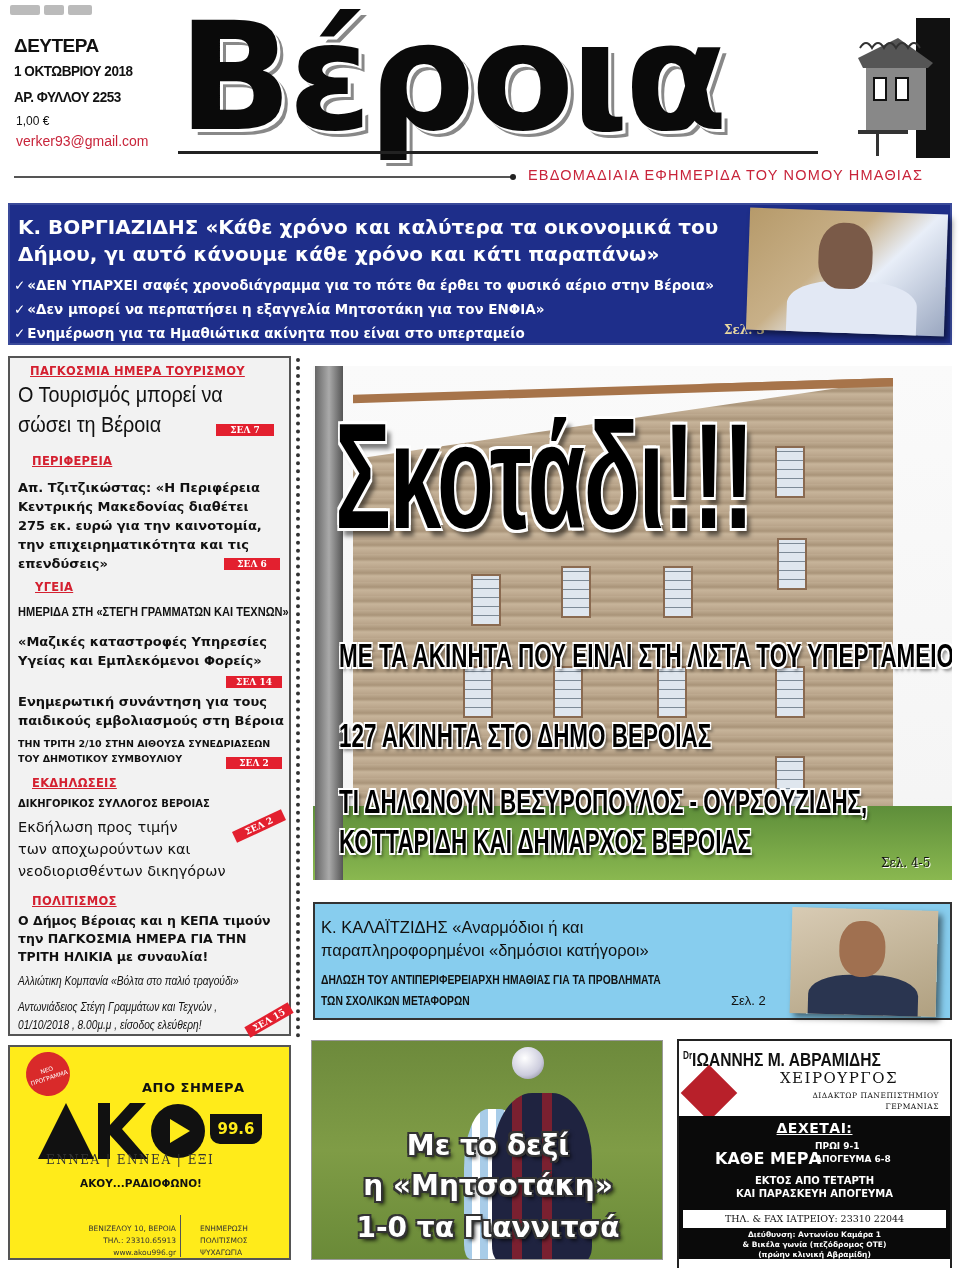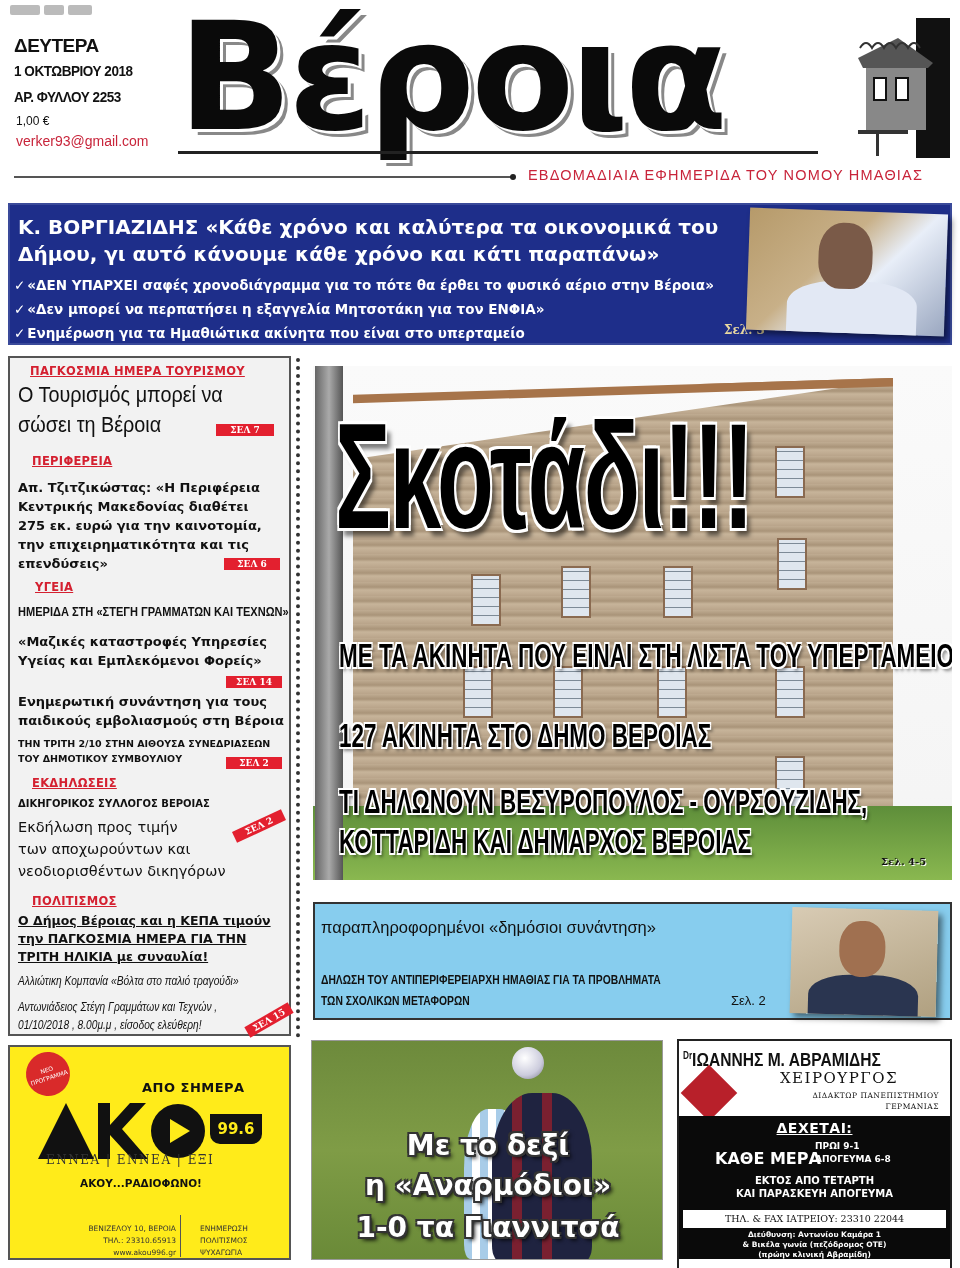--- a/index.html
+++ b/index.html
@@ -46,21 +46,21 @@
   
   .hero { left: 313px; top: 366px; width: 639px; height: 514px; overflow: hidden; background: #fff; text-align: right; }
   .hero-sky { position: absolute; left: 0; top: 0; width: 639px; height: 514px; background: linear-gradient(180deg, #fafafa 0%, #f4f4f4 100%); }
   .hero-building { position: absolute; left: 40px; top: 14px; width: 540px; height: 440px; background: repeating-linear-gradient(0deg, #b9a48a 0px, #c7b49a 6px, #a99479 9px, #c0ac92 14px); clip-path: polygon(0 18%, 100% 0, 100% 100%, 0 100%); }
   .hero-roof { position: absolute; left: 40px; top: 12px; width: 540px; height: 60px; border-top: 6px solid #a7744a; clip-path: polygon(0 28%, 100% 0, 100% 14%, 0 42%); background: #a7744a; }
   .hero-pole { position: absolute; left: 2px; top: 0; width: 28px; height: 514px; background: linear-gradient(90deg, #666, #aaa, #555); }
   .hero-window { position: absolute; width: 30px; height: 52px; background: repeating-linear-gradient(0deg, #dfe6ee 0 8px, #7d8a96 8px 9px), #dfe6ee; border: 2px solid #8a6a50; }
   .hero-grass { position: absolute; left: 0; top: 440px; width: 639px; height: 74px; background: linear-gradient(180deg, #5e8e3a, #8ab850); }
   .hero-title { position: absolute; left: 22px; top: 30px; font-family: "Liberation Sans", sans-serif; font-weight: bold; font-size: 150px; line-height: 160px; color: #000; transform: scaleX(0.62); transform-origin: left; letter-spacing: -2px; text-shadow: -3px -3px 0 #fff, 3px -3px 0 #fff, -3px 3px 0 #fff, 3px 3px 0 #fff, 8px 8px 6px rgba(0,0,0,0.5); white-space: nowrap; }
   .hero-line { position: absolute; left: 26px; font-family: "Liberation Sans", sans-serif; font-weight: bold; font-size: 34px; color: #000; transform: scaleX(0.66); transform-origin: left; white-space: nowrap; text-shadow: -2px -2px 0 #fff, 2px -2px 0 #fff, -2px 2px 0 #fff, 2px 2px 0 #fff, 4px 4px 4px rgba(0,0,0,0.45); }
-  .hero-page { position: absolute; left: 568px; top: 490px; font-size: 10px; font-weight: bold; font-family: "DejaVu Serif", serif; color: #111; text-shadow: 1px 1px 0 #fff; }
+  .hero-page { position: absolute; left: 568px; top: 490px; font-size: 12px; font-weight: normal; font-family: "DejaVu Serif", serif; color: #111; text-shadow: 1px 1px 0 #fff; }
 
   
   .kbox { left: 313px; top: 902px; width: 639px; height: 118px; background: #87cdee; border: 2px solid #333; }
   .kbox-head { position: absolute; left: 6px; top: 12px; width: 460px; font-size: 16.5px; line-height: 23px; color: #111; font-family: "Liberation Sans", sans-serif; }
   .kbox-sub { position: absolute; left: 6px; top: 66px; width: 460px; font-size: 12px; line-height: 21px; font-family: "Liberation Sans", sans-serif; transform: scaleX(0.86); transform-origin: left; white-space: nowrap; font-weight: bold; }
   .kbox-page { position: absolute; left: 416px; top: 89px; font-size: 13px; font-family: "Liberation Sans", sans-serif; }
   .kbox-photo { position: absolute; left: 476px; top: 5px; width: 146px; height: 106px; background: linear-gradient(160deg, #d8cbb4, #b0a080); transform: rotate(1.5deg); box-shadow: 4px 4px 6px rgba(0,0,0,0.5); overflow: hidden; }
   .kbox-photo .head { position: absolute; left: 48px; top: 12px; width: 46px; height: 56px; background: #a07050; border-radius: 45%; }
   .kbox-photo .suit { position: absolute; left: 18px; top: 66px; width: 110px; height: 50px; background: #2a3550; border-radius: 40% 40% 0 0; }
 
@@ -185,21 +185,21 @@
   <div class="sec-label" style="left:22px;top:418px;">ΕΚΔΗΛΩΣΕΙΣ</div>
   <div class="lc-text" style="left:8px;top:440px;font-size:10px;">ΔΙΚΗΓΟΡΙΚΟΣ ΣΥΛΛΟΓΟΣ ΒΕΡΟΙΑΣ</div>
   <div class="lc-text" style="left:8px;top:458px;font-size:14.5px;line-height:22px;font-weight:normal;">
     <div>Εκδήλωση προς τιμήν</div>
     <div>των αποχωρούντων και</div>
     <div>νεοδιορισθέντων δικηγόρων</div>
   </div>
   <div class="page-tag" style="left:222px;top:462px;width:54px;transform:rotate(-25deg);">ΣΕΛ 2</div>
 
   <div class="sec-label" style="left:22px;top:536px;">ΠΟΛΙΤΙΣΜΟΣ</div>
-  <div class="lc-text" style="left:8px;top:554px;font-size:12.5px;line-height:18px;text-decoration:underline;">
+  <div class="lc-text" style="left:8px;top:554px;font-size:12.5px;line-height:18px;">
     <div>Ο Δήμος Βέροιας και η ΚΕΠΑ τιμούν</div>
     <div>την  ΠΑΓΚΟΣΜΙΑ ΗΜΕΡΑ ΓΙΑ ΤΗΝ</div>
     <div>ΤΡΙΤΗ ΗΛΙΚΙΑ με συναυλία!</div>
   </div>
   <div class="lc-text italic cond" style="left:8px;top:616px;font-size:12px;">Αλλιώτικη Κομπανία «Βόλτα στο παλιό τραγούδι»</div>
   <div class="lc-text italic cond" style="left:8px;top:640px;font-size:12px;line-height:18px;">
     <div>Αντωνιάδειος Στέγη Γραμμάτων και Τεχνών ,</div>
     <div>01/10/2018 , 8.00μ.μ , είσοδος ελεύθερη!</div>
   </div>
   <div class="page-tag" style="left:234px;top:656px;width:50px;transform:rotate(-30deg);">ΣΕΛ 15</div>
@@ -226,21 +226,22 @@
   <div class="hero-title">Σκοτάδι!!!</div>
   <div class="hero-line" style="top:270px;">ΜΕ ΤΑ ΑΚΙΝΗΤΑ ΠΟΥ ΕΙΝΑΙ ΣΤΗ ΛΙΣΤΑ ΤΟΥ ΥΠΕΡΤΑΜΕΙΟΥ</div>
   <div class="hero-line" style="top:350px;">127 ΑΚΙΝΗΤΑ ΣΤΟ ΔΗΜΟ ΒΕΡΟΙΑΣ</div>
   <div class="hero-line" style="top:416px;">ΤΙ ΔΗΛΩΝΟΥΝ ΒΕΣΥΡΟΠΟΥΛΟΣ - ΟΥΡΣΟΥΖΙΔΗΣ,</div>
   <div class="hero-line" style="top:456px;">ΚΟΤΤΑΡΙΔΗ ΚΑΙ ΔΗΜΑΡΧΟΣ ΒΕΡΟΙΑΣ</div>
   <div class="hero-page">Σελ. 4-5</div>
 </div>
 
 <div class="abs kbox">
   <div class="kbox-head">
-    <div>παραπληροφορημένοι «δημόσιοι συνάντηση»</div>
+    <div>Κ. ΚΑΛΑΪΤΖΙΔΗΣ «Αναρμόδιοι ή και</div>
+    <div>παραπληροφορημένοι «δημόσιοι κατήγοροι»</div>
   </div>
   <div class="kbox-sub">
     <div>ΔΗΛΩΣΗ ΤΟΥ ΑΝΤΙΠΕΡΙΦΕΡΕΙΑΡΧΗ ΗΜΑΘΙΑΣ ΓΙΑ ΤΑ ΠΡΟΒΛΗΜΑΤΑ</div>
     <div>ΤΩΝ ΣΧΟΛΙΚΩΝ ΜΕΤΑΦΟΡΩΝ</div>
   </div>
   <div class="kbox-page">Σελ. 2</div>
   <div class="kbox-photo">
       <div class="suit"></div>
       <div class="head"></div>
     </div>
@@ -269,21 +270,21 @@
     <div>ΠΟΛΙΤΙΣΜΟΣ</div>
     <div>ΨΥΧΑΓΩΓΙΑ</div>
   </div>
 </div>
 
 <div class="abs football">
   <div class="ball"></div>
   <div class="player2"></div>
   <div class="player1"></div>
   <div class="fb-line" style="top:88px;">Με το δεξί</div>
-  <div class="fb-line" style="top:128px;">η «Αναρμόδιοι»</div>
+  <div class="fb-line" style="top:128px;">η «Μητσοτάκη»</div>
   <div class="fb-line" style="top:170px;">1-0 τα Γιαννιτσά</div>
 </div>
 
 <div class="abs doc">
   <div class="doc-name"><sup>Dr</sup><span>ΙΩΑΝΝΗΣ Μ. ΑΒΡΑΜΙΔΗΣ</span></div>
   <div class="doc-emblem"></div>
   <div class="doc-title">ΧΕΙΡΟΥΡΓΟΣ</div>
   <div class="doc-deg">
     <div>ΔΙΔΑΚΤΩΡ ΠΑΝΕΠΙΣΤΗΜΙΟΥ</div>
     <div>ΓΕΡΜΑΝΙΑΣ</div>

